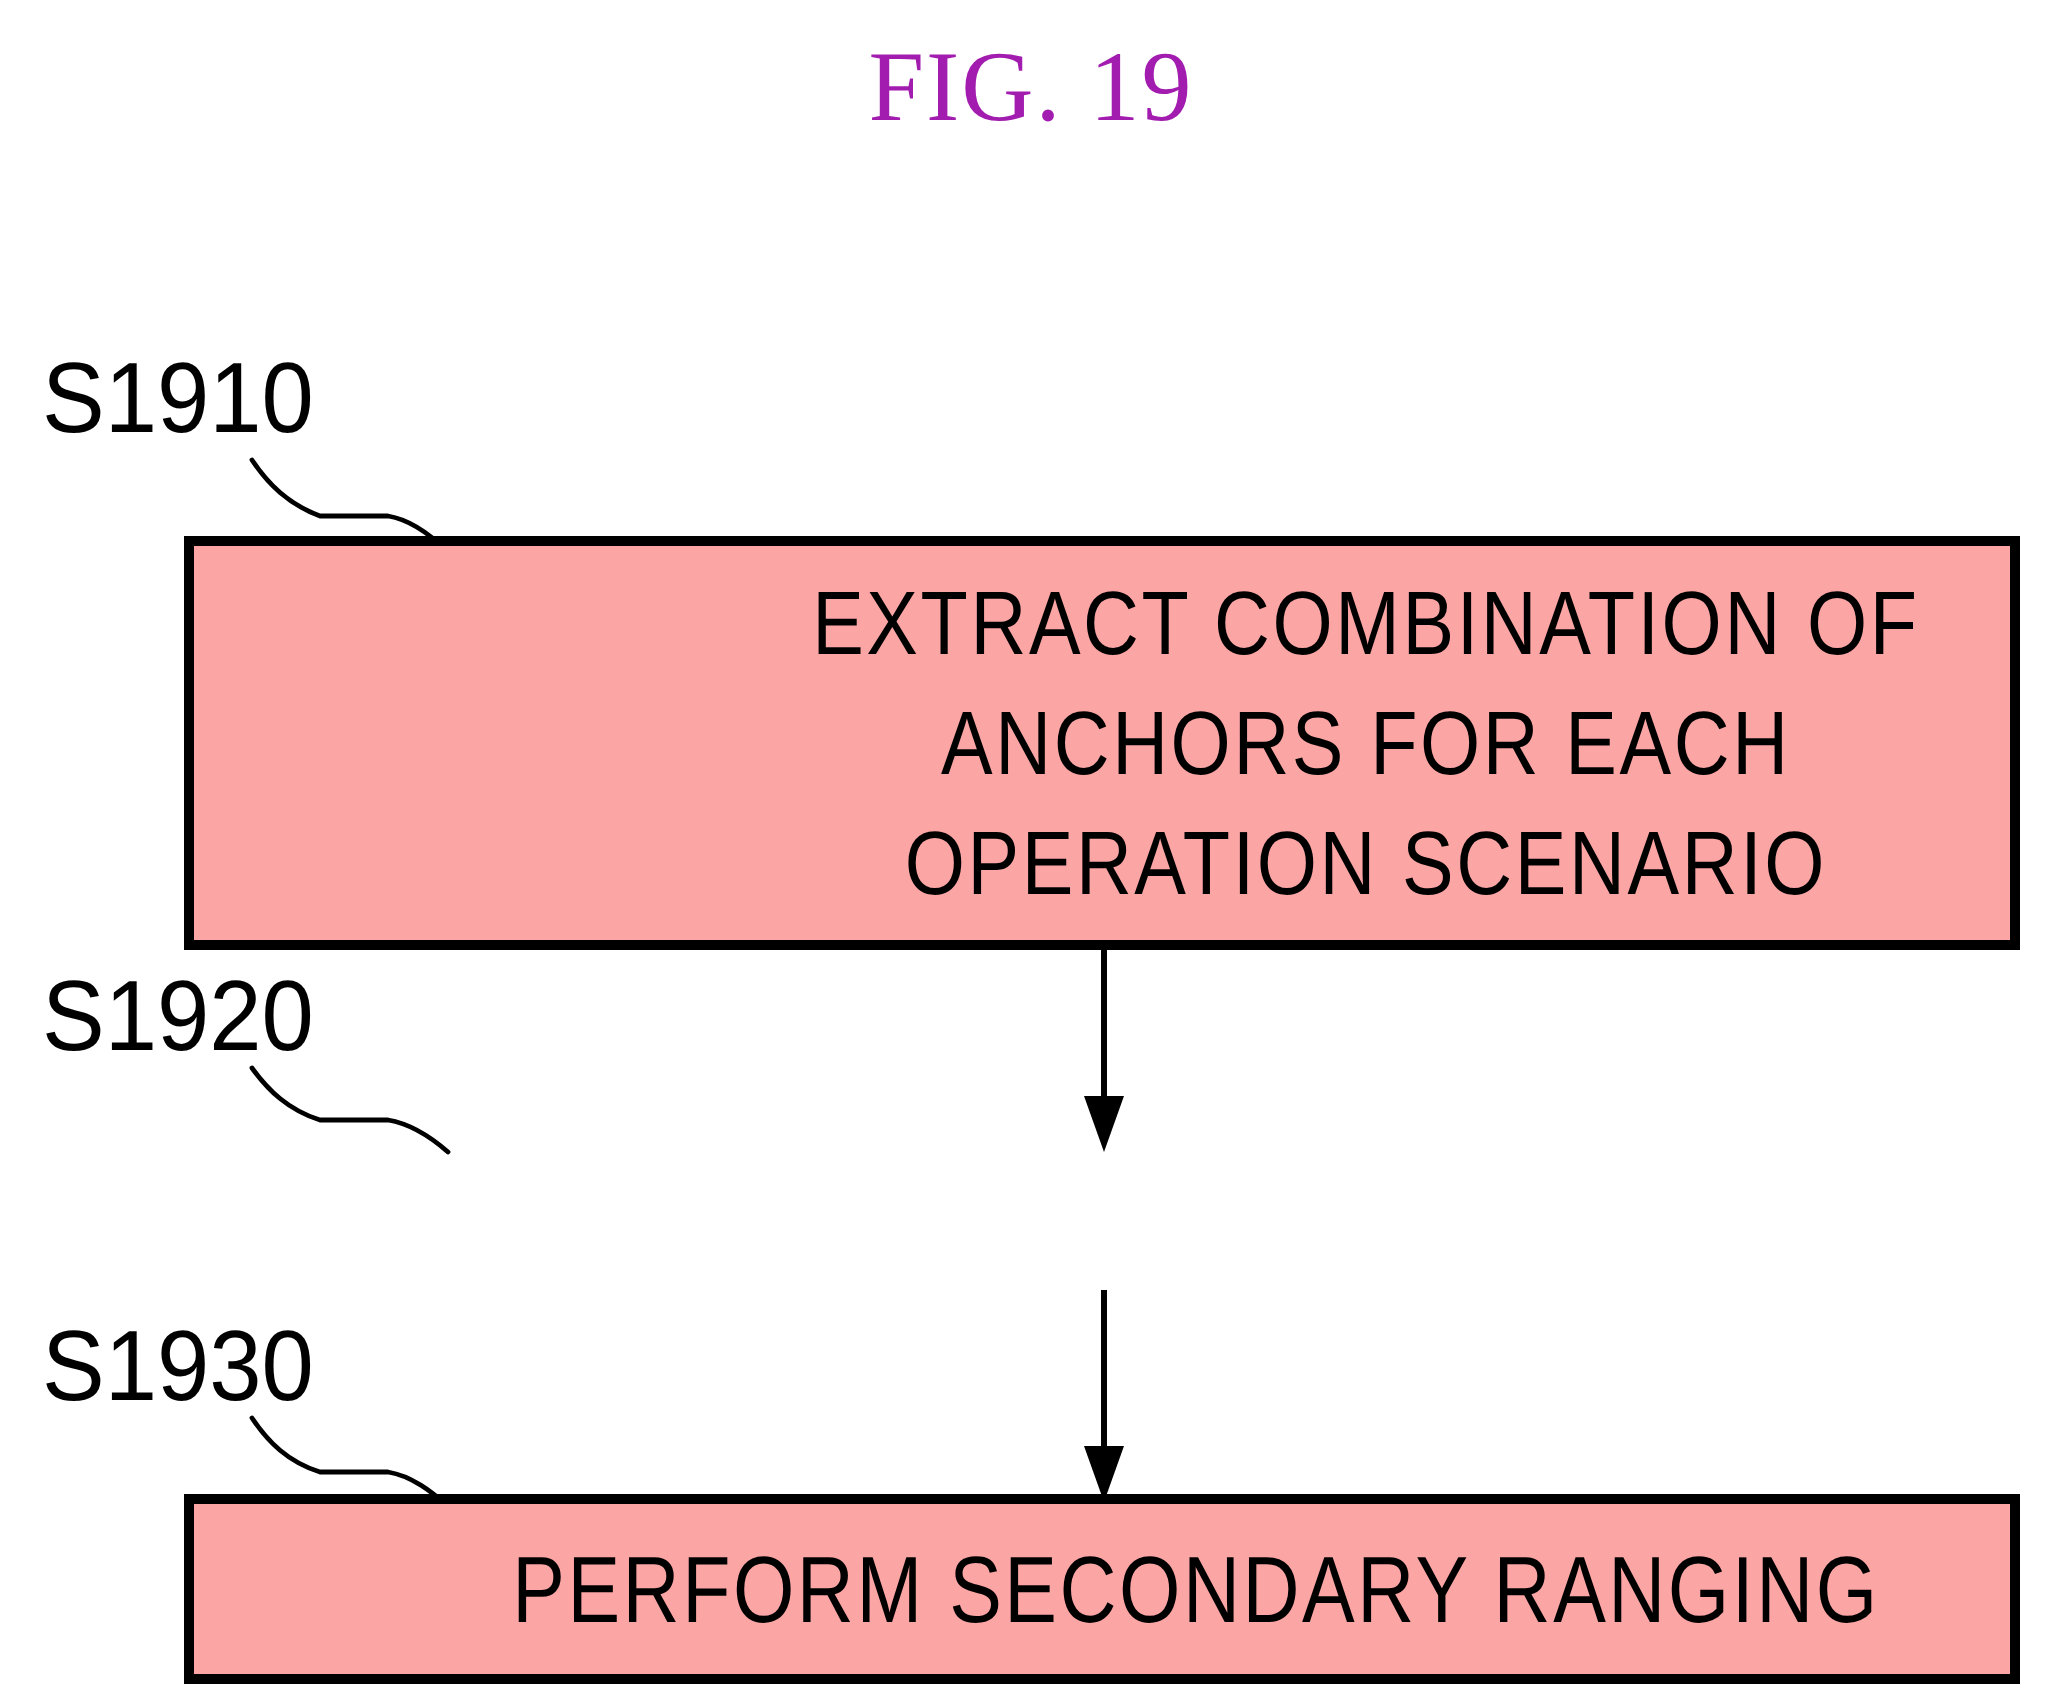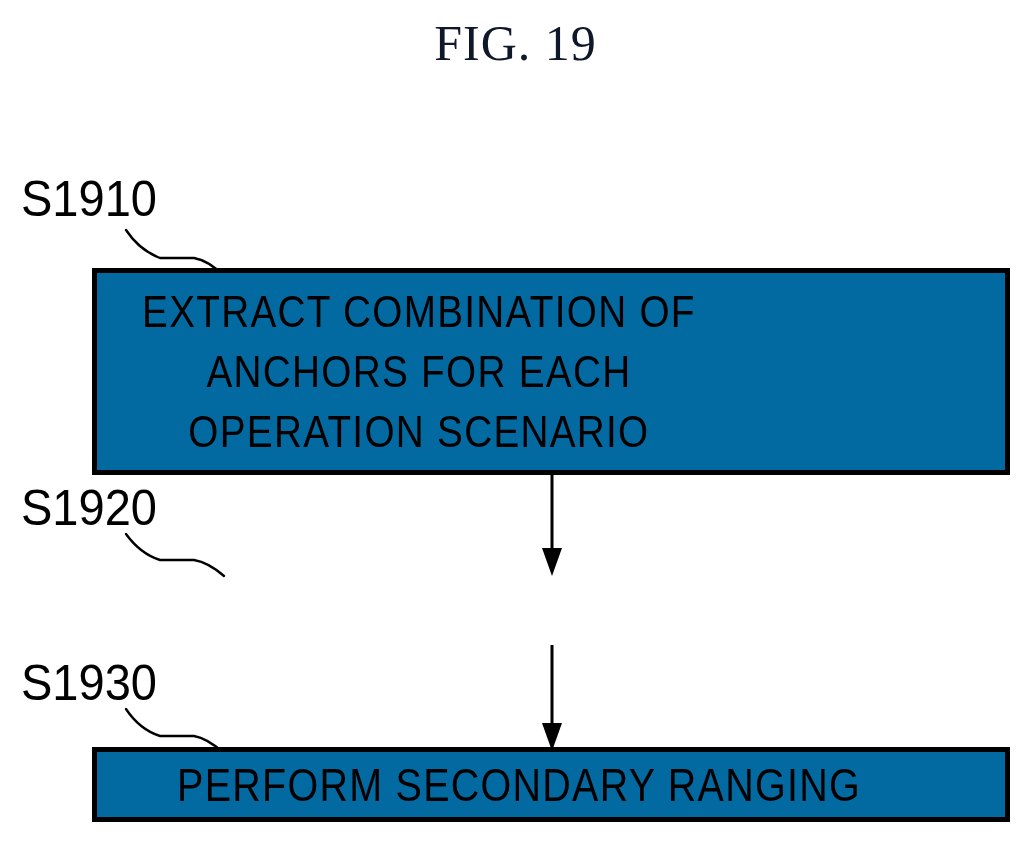--- a/index.html
+++ b/index.html
@@ -28,21 +28,21 @@
   .fig-title {
     position: absolute;
     left: 0;
     top: 14px;
     width: 1031px;
     text-align: center;
     font-family: "Liberation Serif", "DejaVu Serif", serif;
     font-size: 50px;
     line-height: 58px;
     letter-spacing: 1px;
-    color: #0f172a;
+    color: #a21caf;
     white-space: pre;
   }
 
   
   .step-label {
     position: absolute;
     font-family: "Liberation Sans", "DejaVu Sans", sans-serif;
     font-size: 50px;
     line-height: 50px;
     letter-spacing: 0px;
@@ -53,28 +53,28 @@
   }
   .step-label-s1910 { left: 21px; top: 174px; }
   .step-label-s1920 { left: 21px; top: 483px; }
   .step-label-s1930 { left: 21px; top: 658px; }
 
   
   .proc-box {
     position: absolute;
     box-sizing: border-box;
     border: 5px solid #000;
-    background: #0369a1;
+    background: #fca5a5;
     display: flex;
     align-items: center;
-    justify-content: flex-start;
+    justify-content: flex-end;
   }
   .proc-box-1 { left: 92px; top: 268px; width: 918px; height: 207px; }
   .proc-box-2 { left: 92px; top: 571px; width: 918px; height: 78px; }
-  .proc-box-3 { left: 92px; top: 747px; width: 918px; height: 75px; padding-left: 15px; }
+  .proc-box-3 { left: 92px; top: 747px; width: 918px; height: 95px; padding-left: 15px; }
 
   .proc-text {
     font-family: "Liberation Sans", "DejaVu Sans", sans-serif;
     font-size: 45px;
     line-height: 60px;
     text-align: center;
     color: #000;
     white-space: pre-line;
     transform: scaleX(0.86);
     letter-spacing: 1.5px;

